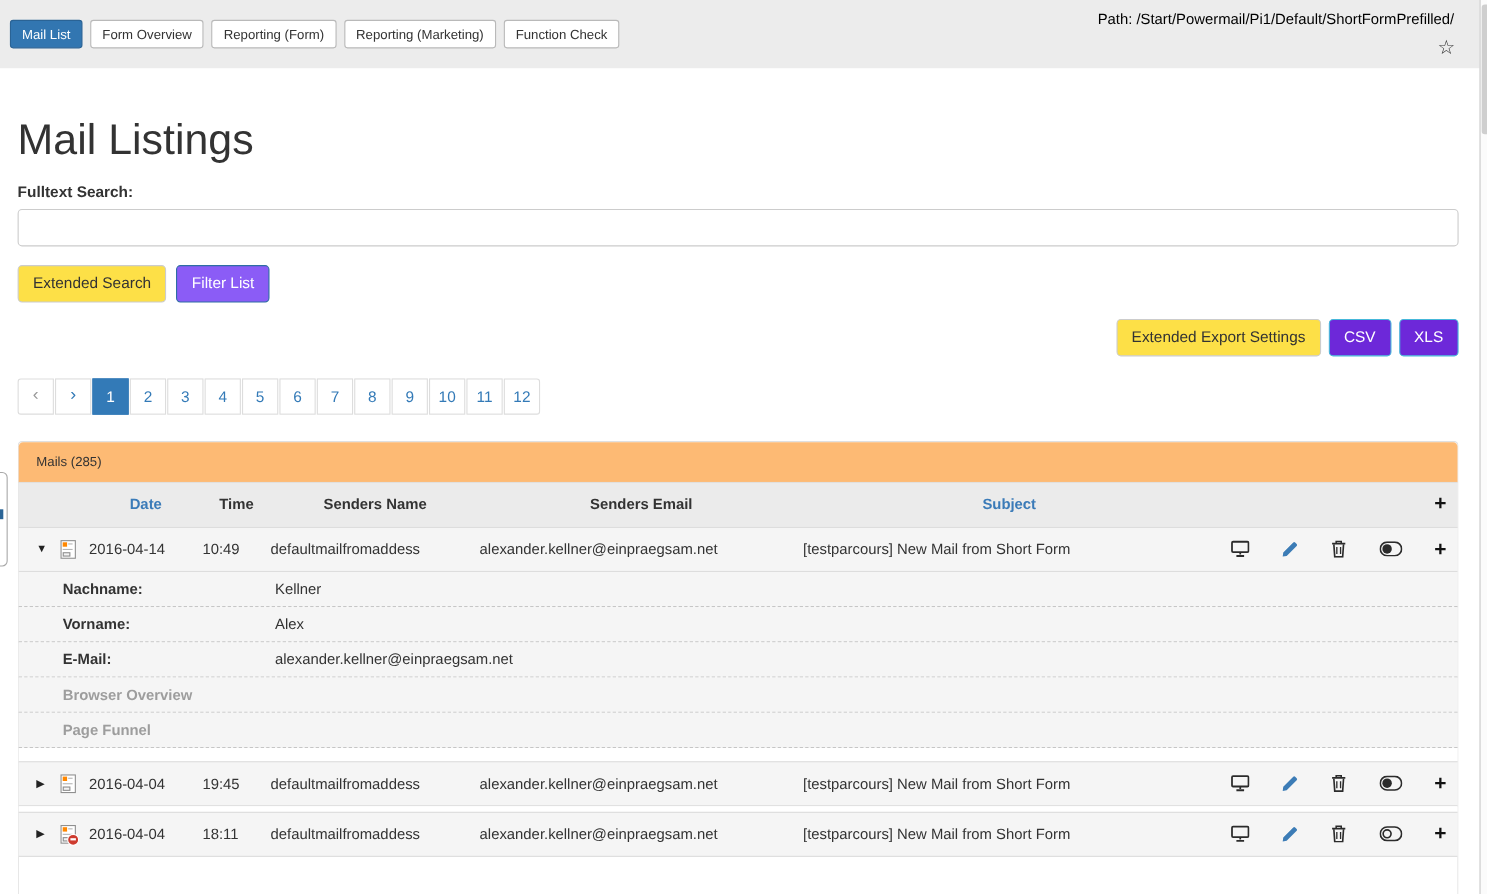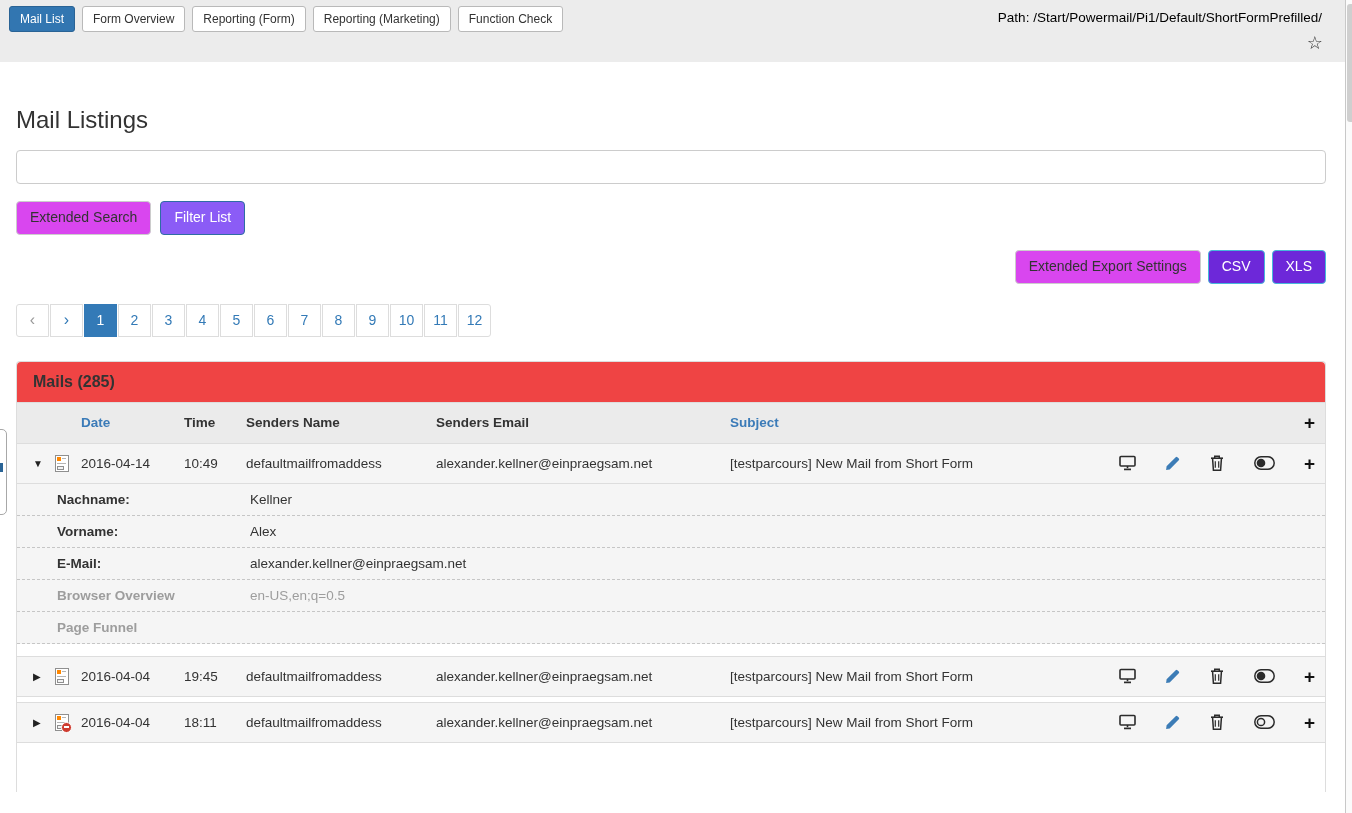--- a/index.html
+++ b/index.html
@@ -5,59 +5,59 @@
   html,body{margin:0;padding:0;}
   body{
     width:1352px;height:813px;position:relative;overflow:hidden;
     background:#ffffff;color:#333;
     font-family:"Liberation Sans",sans-serif;
   }
   
   .topbar{position:relative;height:62px;background:#ececec;}
   .tabs{position:absolute;left:9px;top:6px;display:flex;gap:7px;}
   .tab{font-size:12px;line-height:1;padding:6px 10px;border:1px solid #b9b9b9;border-radius:3px;
-       background:#fff;color:#333;cursor:pointer;white-space:nowrap;}
+       background:#fff;color:#333;cursor:pointer;white-space:nowrap;margin-top:12px;}
   .tab.active{background:#3276b1;border-color:#2a6395;color:#fff;}
   .path{position:absolute;right:30px;top:10px;font-size:13.5px;color:#000000;}
   .star{position:absolute;right:29px;top:34px;font-size:18px;color:#333;cursor:pointer;line-height:1;}
   
   .scroll-rail{position:absolute;top:0;right:0;width:6px;height:813px;background:#fbfbfb;border-left:1px solid #c8c8c8;z-index:6;}
   .scroll-thumb{position:absolute;top:4px;right:0;width:5px;height:118px;background:#cfcfcf;border-radius:3px 0 0 3px;}
   
   .left-frag{position:absolute;left:-13px;top:429px;width:18px;height:84px;background:#fff;
              border:1px solid #a8a8a8;border-radius:5px;z-index:5;}
   .left-frag .mark{position:absolute;left:12px;top:33px;width:3px;height:9px;background:#2a6496;}
   
   .content{padding:0 26px 0 16px;}
-  h1{font-size:24px;font-weight:400;margin:44px 0 16px;color:#333;}
+  h1{font-size:39px;font-weight:400;margin:44px 0 16px;color:#333;}
   .ft-label{display:block;font-weight:bold;font-size:14px;margin-bottom:8px;color:#333;}
   .ft-input{display:block;width:100%;box-sizing:border-box;height:34px;border:1px solid #ccc;border-radius:4px;
             padding:6px 12px;font-size:14px;color:#555;outline:none;font-family:inherit;background:#fff;}
   .btn{display:inline-block;font-size:14px;line-height:1.42;padding:6px 13px;border-radius:4px;border:1px solid #ccc;
-       background:#d946ef;color:#333;cursor:pointer;font-family:inherit;white-space:nowrap;}
+       background:#fde047;color:#333;cursor:pointer;font-family:inherit;white-space:nowrap;}
   .btn.primary{background:#8b5cf6;border-color:#2e6da4;color:#fff;}
   .btn.info{background:#6d28d9;border-color:#46b8da;color:#fff;}
   .btn-row{margin-top:17px;display:flex;gap:9px;}
   .export-row{margin-top:15px;display:flex;gap:7px;justify-content:flex-end;}
   
   .pagination{margin-top:20px;display:flex;}
   .page-item{min-width:33px;height:33px;box-sizing:border-box;border:1px solid #ddd;background:#fff;color:#337ab7;
              font-size:14px;display:flex;align-items:center;justify-content:center;cursor:pointer;margin-right:1px;}
   .page-item:first-child{border-radius:3px 0 0 3px;}
   .page-item:last-child{border-radius:0 3px 3px 0;}
   .page-item.active{background:#337ab7;border-color:#337ab7;color:#fff;}
   .page-item.prev{color:#9a9a9a;font-size:16px;}
   .page-item.next{color:#337ab7;font-size:16px;}
   
   .panel{margin-top:24px;border:1px solid #ddd;border-bottom:none;border-radius:4px 4px 0 0;background:#fff;height:430px;}
-  .panel-heading{background:#ef4444;border-bottom:1px solid #ddd;padding:11px 16px;font-weight:bold;
-                 font-size:16px;color:#333;border-radius:4px 4px 0 0;}
+  .panel-heading{background:#fdba74;border-bottom:1px solid #ddd;padding:11px 16px;font-weight:normal;
+                 font-size:12px;color:#333;border-radius:4px 4px 0 0;}
   .grid{display:grid;grid-template-columns:22px 26px 103px 62px 190px 294px 1fr 220px;align-items:center;padding-left:16px;}
   .thead{background:#ebebeb;height:40px;font-weight:bold;font-size:13.5px;border-bottom:1px solid #ddd;}
-  .th{color:#333;}
+  .th{color:#333;text-align:center;}
   .th.link{color:#3b7bb8;cursor:pointer;}
   .th.add{text-align:right;padding-right:10px;font-size:19px;color:#111;cursor:pointer;}
   .mrow{height:39px;background:#f5f5f5;border-bottom:1px solid #ddd;font-size:13.5px;color:#333;}
   .mrow.bt{border-top:1px solid #ddd;}
   .gap{height:12px;background:#fff;}
   .gap.sm{height:5px;}
   .expander{font-size:10px;color:#222;cursor:pointer;}
   .cell{white-space:nowrap;overflow:hidden;}
   .actions{display:flex;align-items:center;justify-content:space-between;padding:0 10px 0 14px;}
   .aicon{display:inline-flex;align-items:center;cursor:pointer;}
@@ -97,20 +97,21 @@
   <div class="scroll-thumb"></div>
 </div>
 
 <div class="left-frag">
   <div class="mark"></div>
 </div>
 
 <div class="content">
   <h1>Mail Listings</h1>
 
+  <label class="ft-label">Fulltext Search:</label>
   <input class="ft-input" type="text" value="" style="">
 
   <div class="btn-row">
     <button class="btn">Extended Search</button>
     <button class="btn primary">Filter List</button>
   </div>
 
   <div class="export-row">
     <button class="btn">Extended Export Settings</button>
     <button class="btn info">CSV</button>
@@ -199,21 +200,20 @@
     <div class="detail">
       <span class="lbl">Vorname:</span>
       <span class="val">Alex</span>
     </div>
     <div class="detail">
       <span class="lbl">E-Mail:</span>
       <span class="val">alexander.kellner@einpraegsam.net</span>
     </div>
     <div class="detail muted">
       <span class="lbl">Browser Overview</span>
-      <span class="val">en-US,en;q=0.5</span>
     </div>
     <div class="detail muted">
       <span class="lbl">Page Funnel</span>
     </div>
 
     <div class="gap"></div>
 
     <div class="grid mrow bt">
       <span class="expander">▶</span>
       <span class="docicon">

